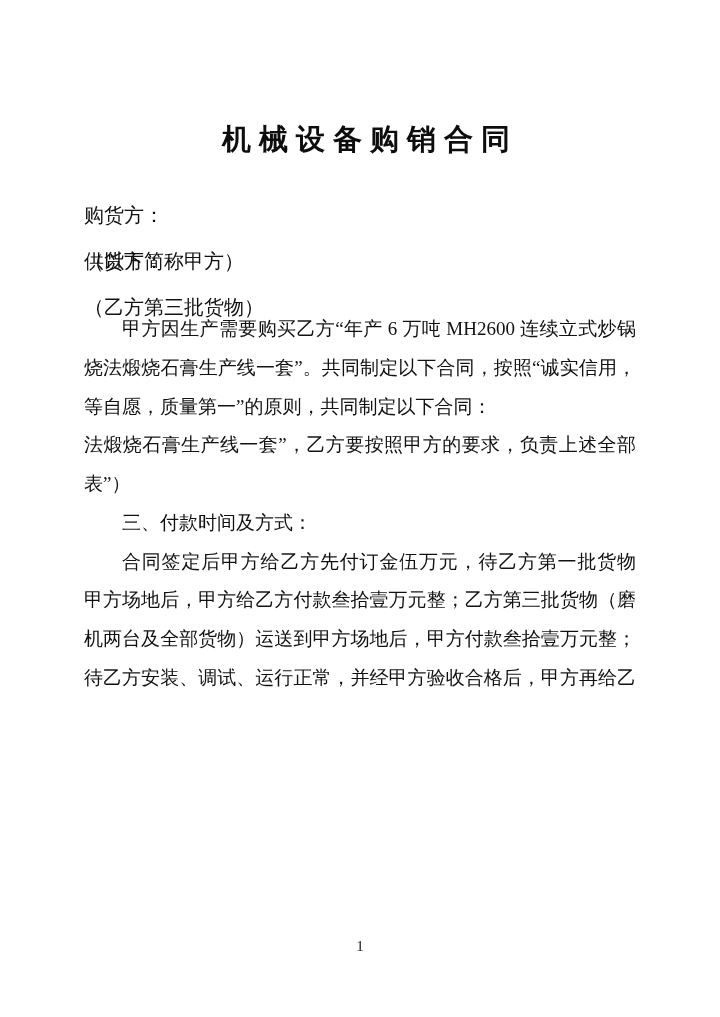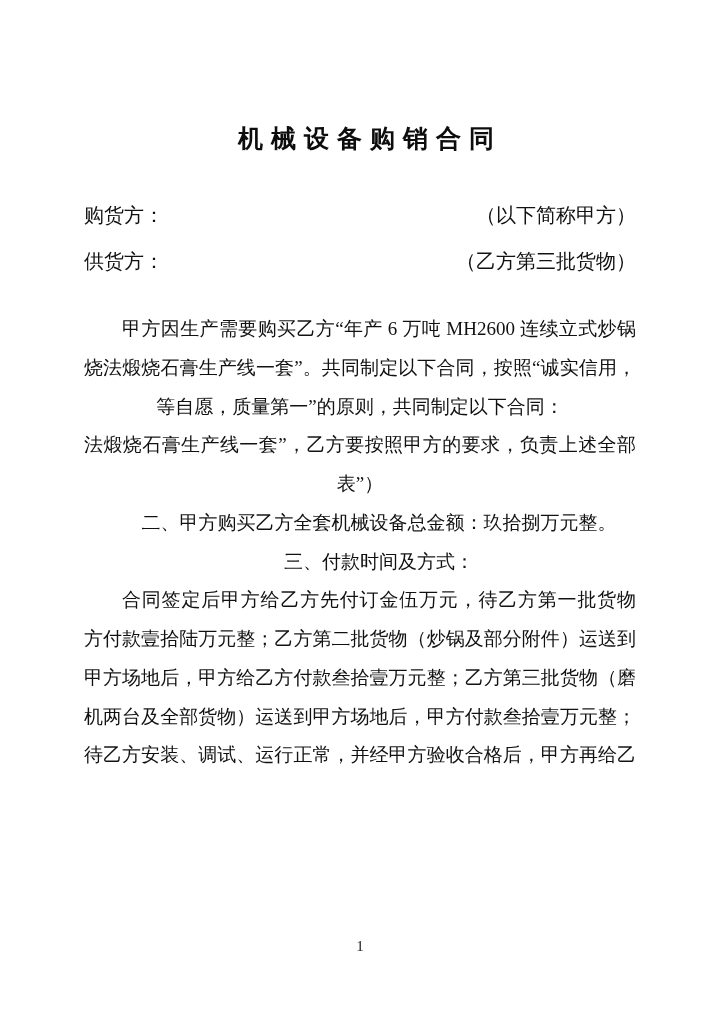--- a/index.html
+++ b/index.html
@@ -8,47 +8,47 @@
     width: 720px;
     height: 1017px;
     background: #ffffff;
     color: #111111;
     font-family: "Liberation Serif", "DejaVu Serif", serif;
     overflow: hidden;
   }
   .doc-title {
     margin-top: 118px;
     text-align: center;
-    font-size: 25px;
+    font-size: 29px;
     font-weight: bold;
     letter-spacing: 8px;
     padding-left: 20px; 
     line-height: 42px;
     color: #0d0d0d;
   }
   .parties {
     margin: 32px 84px 0 84px;
     font-size: 20px;
   }
   .party-row {
     display: flex;
     justify-content: space-between;
     line-height: 46px;
     height: 46px;
+    flex-direction: column;
   }
   .body-text {
     margin: 26px 84px 0 84px;
     font-size: 19px;
   }
   .ln {
     line-height: 38.75px;
     height: 38.75px;
     white-space: pre-wrap;
     overflow: hidden;
-    text-align: center;
   }
   .jst { text-align: justify; text-align-last: justify; }
   .ind { padding-left: 38px; }
   .bold { font-weight: normal; }
   .page-number {
     position: absolute;
     left: 0;
     right: 0;
     top: 938px;
     text-align: center;
@@ -73,24 +73,22 @@
       <span>（乙方第三批货物）</span>
     </div>
   </div>
 
   <div class="body-text">
     <div class="ln jst ind">甲方因生产需要购买乙方“年产 6 万吨 MH2600 连续立式炒锅煅</div>
     <div class="ln jst">烧法煅烧石膏生产线一套”。共同制定以下合同，按照“诚实信用，平</div>
     <div class="ln">等自愿，质量第一”的原则，共同制定以下合同：</div>
     <div class="ln jst">法煅烧石膏生产线一套”，乙方要按照甲方的要求，负责上述全部设</div>
     <div class="ln">表”）</div>
-    <div class="ln ind">二、甲方购买乙方全套机械设备总金额：玖拾捌万元整。</div>
     <div class="ln ind bold">三、付款时间及方式：</div>
     <div class="ln jst ind">合同签定后甲方给乙方先付订金伍万元，待乙方第一批货物（包</div>
-    <div class="ln jst">方付款壹拾陆万元整；乙方第二批货物（炒锅及部分附件）运送到</div>
     <div class="ln jst">甲方场地后，甲方给乙方付款叁拾壹万元整；乙方第三批货物（磨</div>
     <div class="ln jst">机两台及全部货物）运送到甲方场地后，甲方付款叁拾壹万元整；</div>
     <div class="ln jst">待乙方安装、调试、运行正常，并经甲方验收合格后，甲方再给乙</div>
   </div>
 
   <div class="page-number">1</div>
 
 </div>
 
 </body></html>

